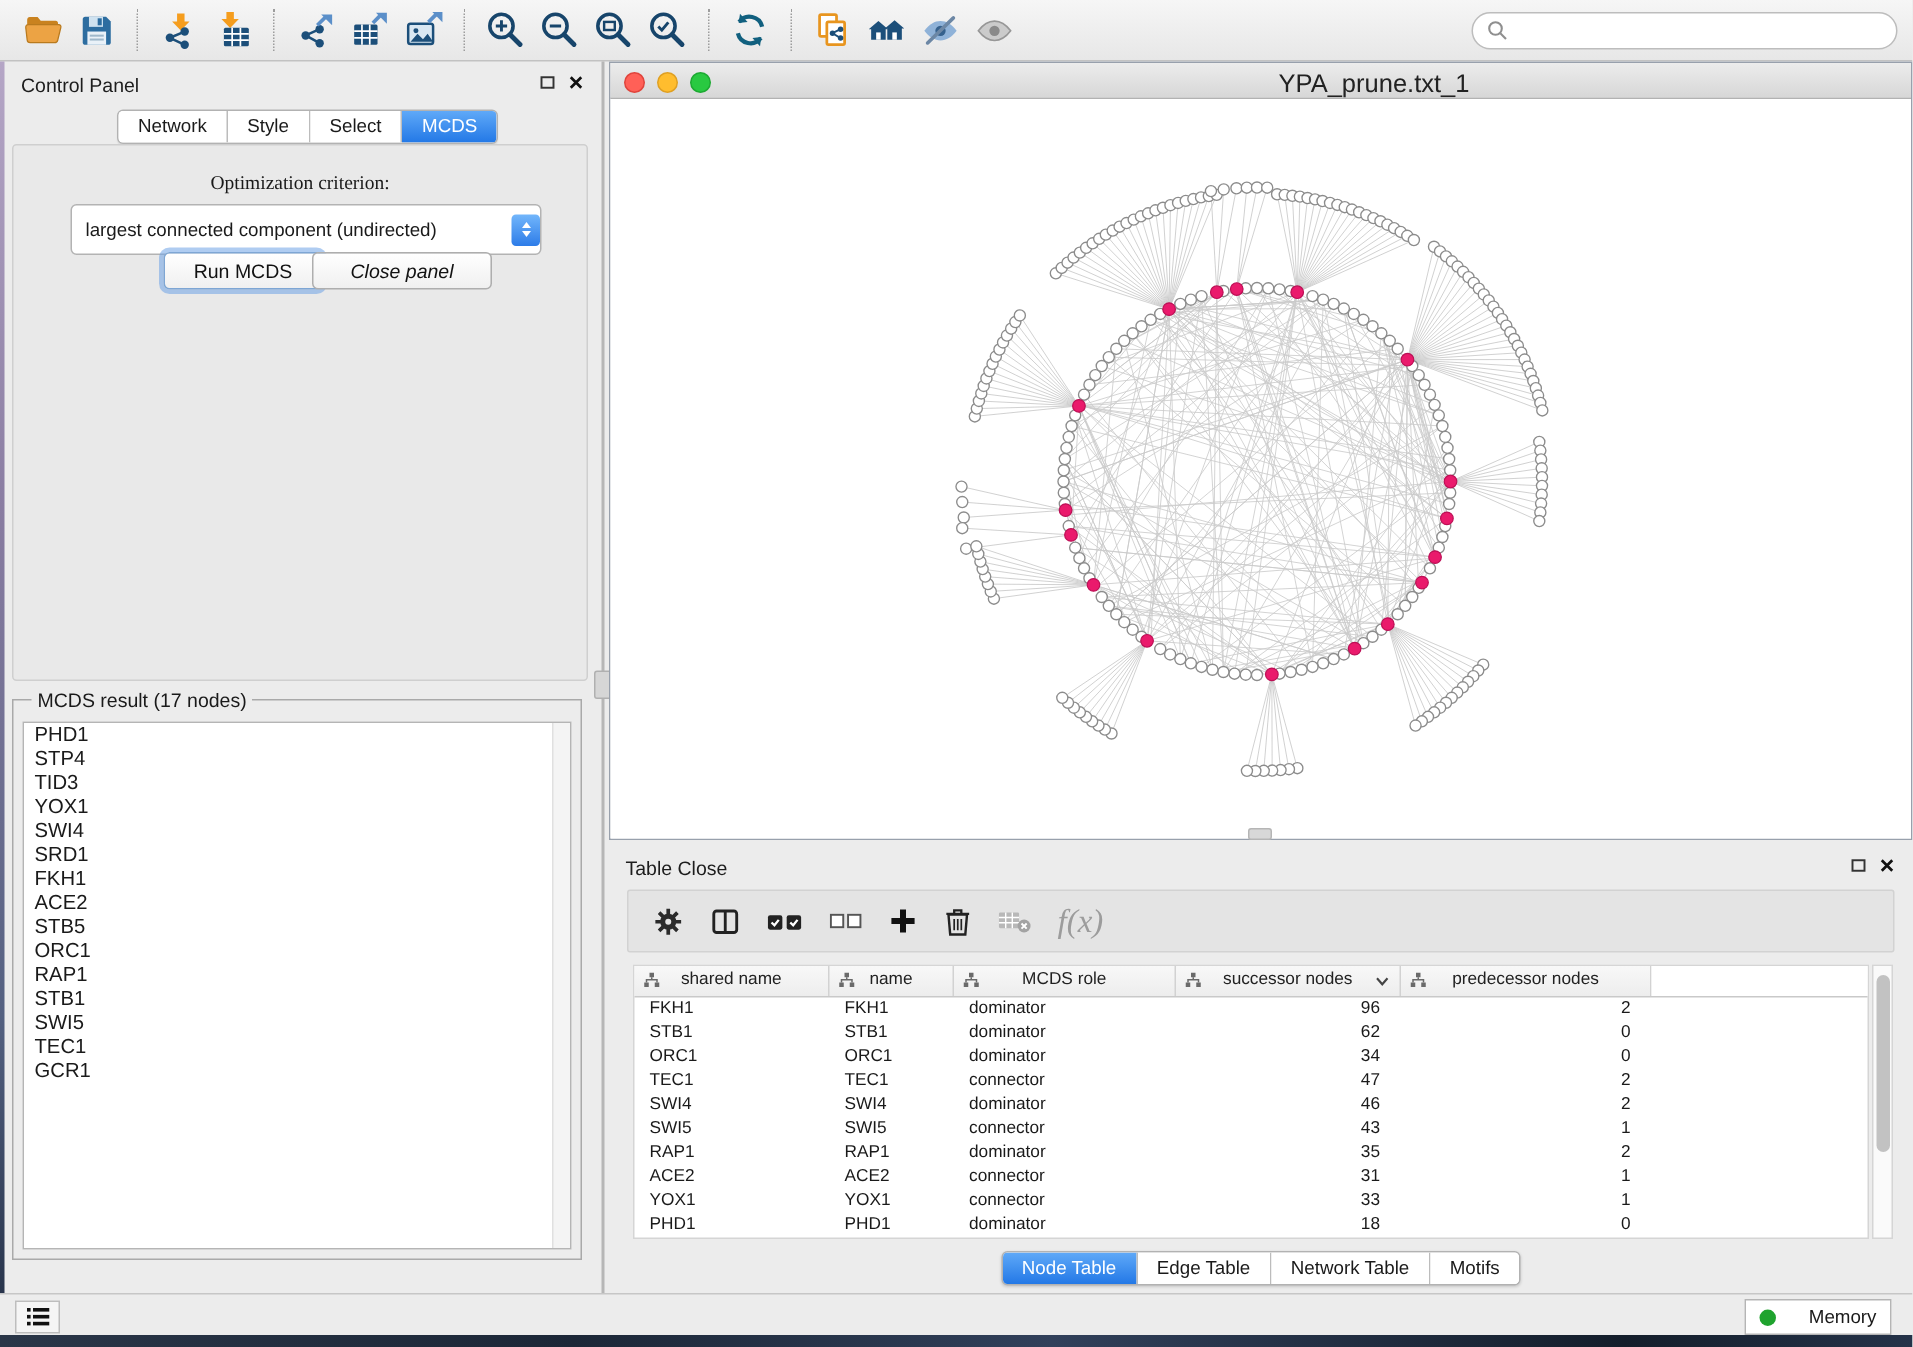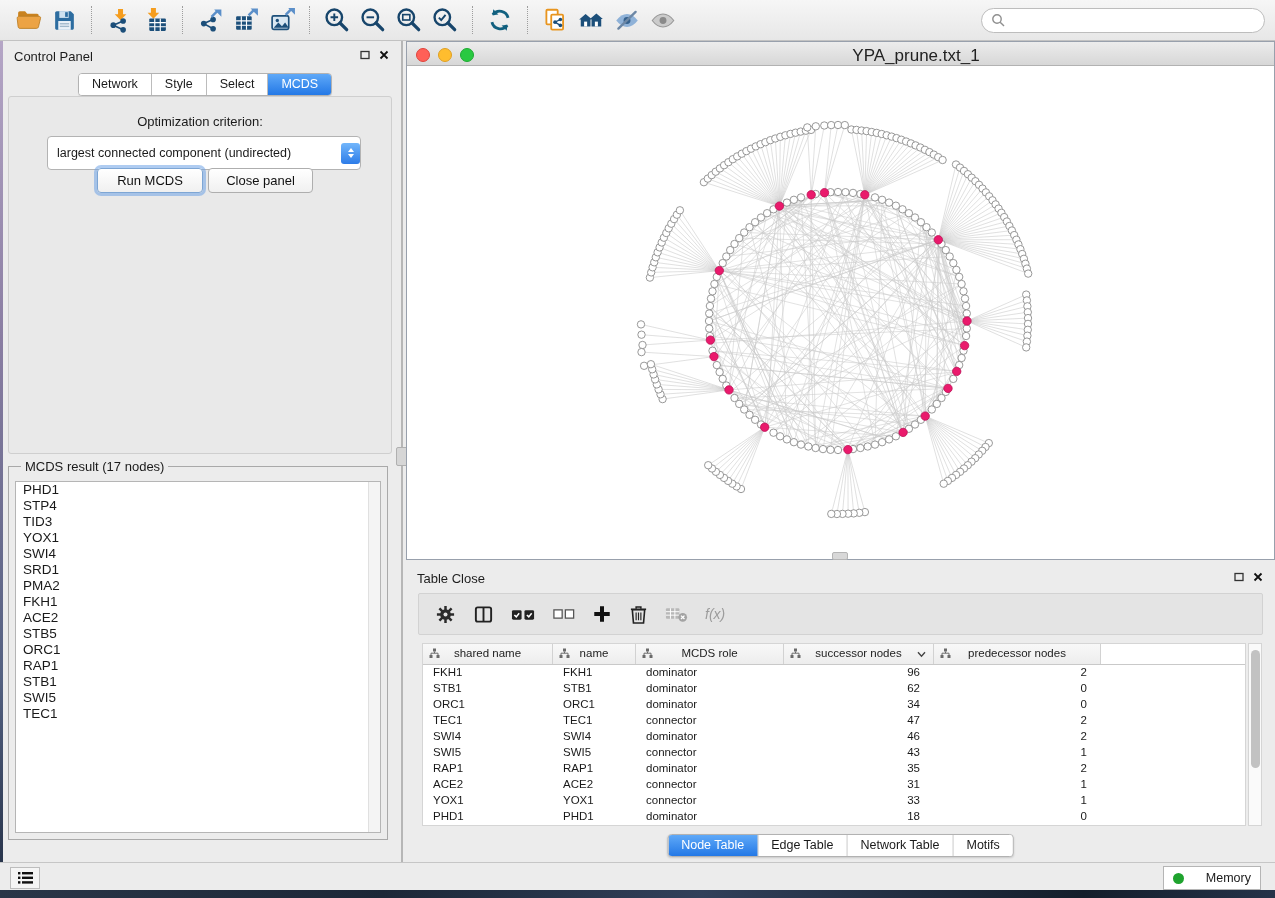--- a/index.html
+++ b/index.html
@@ -25,32 +25,32 @@
   .panel-head{position:absolute;left:0;top:0;width:100%;height:28px;text-align:right;}
   .panel-title{position:absolute;left:11px;top:8px;font-size:13px;color:#1d1d1d;}
   .win-btns{position:absolute;right:12px;top:9px;display:flex;gap:9px;align-items:center;}
   .seg-tabs{position:absolute;left:75px;top:32px;display:flex;border:1px solid #b2b2b2;border-radius:4px;
     overflow:hidden;background:#fff;box-shadow:0 1px 1px rgba(0,0,0,.08);}
   .seg-tab{padding:3px 13px 4px;font-size:12.5px;background:#fff;border-right:1px solid #bcbcbc;cursor:default;}
   .seg-tab:last-child{border-right:none;}
   .seg-tab.active{background:linear-gradient(#5fa9f8,#2378e6);color:#fff;border-right-color:#2a72cf;}
   #mcds-card{position:absolute;left:5px;top:55px;width:384px;height:358px;background:#e9e9e9;
     border:1px solid #cfcfcf;border-radius:3px;box-sizing:border-box;}
-  #crit-label{position:absolute;left:0;top:17px;width:100%;text-align:center;font-size:13px;}
+  #crit-label{position:absolute;left:0;top:17px;width:100%;text-align:center;font-size:13px;font-family:Liberation Serif, serif;}
   #crit-select{position:absolute;left:38px;top:39px;width:314px;height:34px;background:#fff;
     border:1px solid #b3b3b3;border-radius:4px;box-sizing:border-box;display:flex;align-items:center;}
   #crit-select .val{flex:1;font-size:12.5px;padding-left:9px;white-space:nowrap;overflow:hidden;}
   #crit-stepper{width:19px;height:21px;border-radius:3px;background:linear-gradient(#72b6fb,#2d7ce8);
     display:flex;flex-direction:column;align-items:center;justify-content:center;gap:2px;margin-right:0px;}
   .chev-up{width:0;height:0;border-left:3.5px solid transparent;border-right:3.5px solid transparent;border-bottom:4px solid #fff;}
   .chev-dn{width:0;height:0;border-left:3.5px solid transparent;border-right:3.5px solid transparent;border-top:4px solid #fff;}
   .pill-btn{position:absolute;top:71px;height:25px;background:linear-gradient(#ffffff,#f0f0f0);
     border:1px solid #aeaeae;border-radius:4px;font-size:13px;font-family:inherit;color:#111;}
-  #run-btn{left:88px;width:106px;border-color:#7ea6d4;box-shadow:0 0 0 3px rgba(110,163,230,.55);}
-  #closepanel-btn{left:199px;width:105px;}
+  #run-btn{left:100px;width:106px;border-color:#7ea6d4;box-shadow:0 0 0 3px rgba(110,163,230,.55);}
+  #closepanel-btn{left:199px;width:120px;font-style:italic;}
   #result-group{position:absolute;left:5px;top:425px;width:378px;height:372px;border:1px solid #a9a9a9;}
   #result-legend{position:absolute;left:12px;top:-8px;background:#ececec;padding:0 4px;font-size:13px;}
   #result-list{position:absolute;left:6px;top:14px;right:6px;bottom:6px;background:#fff;
     border:1px solid #b5b5b5;overflow:hidden;}
   #result-track{position:absolute;right:0;top:0;bottom:0;width:11px;background:#f4f4f4;border-left:1px solid #e0e0e0;}
   .result-item{font-size:13.5px;line-height:16px;padding-left:7px;}
   
   #v-split{position:absolute;left:401px;top:41px;width:2px;height:821px;background:#b6b6b6;}
   #v-grip{position:absolute;left:396px;top:447px;width:10px;height:17px;background:#d6d6d6;
     border:1px solid #b0b0b0;border-radius:2px;}
@@ -63,21 +63,21 @@
   #traffic{position:absolute;left:9px;top:6px;display:flex;gap:8px;}
   #net-title{position:absolute;left:509px;top:4px;transform:translateX(-50%);font-size:17px;color:#222;}
   #net-canvas{position:absolute;left:0;top:24px;width:867px;height:493px;background:#fff;}
   #h-grip{position:absolute;left:425px;top:510px;width:14px;height:6px;background:#d8d8d8;
     border:1px solid #b5b5b5;border-radius:2px;}
   
   #table-panel{position:absolute;left:406px;top:563px;width:869px;height:299px;}
   #tp-toolbar{position:absolute;left:12px;top:30px;width:845px;height:42px;background:#e4e4e4;
     border:1px solid #d2d2d2;border-radius:2px;box-sizing:border-box;display:flex;align-items:center;padding-left:16px;gap:17px;}
   .tpt-icon{display:flex;align-items:center;justify-content:center;}
-  #fx-label{font-family:Liberation Sans, sans-serif;font-style:italic;font-size:14px;color:#9c9c9c;}
+  #fx-label{font-family:Liberation Serif, serif;font-style:italic;font-size:22px;color:#9c9c9c;}
   #tbl{position:absolute;left:16px;top:80px;width:824px;height:183px;background:#fff;border:1px solid #d5d5d5;box-sizing:border-box;}
   #tbl-head{display:flex;height:20px;background:linear-gradient(#f8f8f8,#ededed);border-bottom:1px solid #c9c9c9;}
   .th{position:relative;box-sizing:border-box;border-right:1px solid #d2d2d2;font-size:11.5px;color:#222;}
   .th .lab{display:block;text-align:center;line-height:19px;}
   .th .h-icon{position:absolute;left:6px;top:4px;}
   .th .sort{position:absolute;right:7px;top:7px;}
   .th.filler{border-right:none;background:#fff;}
   .tr{display:flex;height:16px;font-size:11.5px;}
   .td{box-sizing:border-box;padding:1px 10px 0;white-space:nowrap;overflow:hidden;}
   .td.num{text-align:right;padding-right:14px;}
@@ -282,29 +282,29 @@
   <div id="result-group">
     <span id="result-legend">MCDS result (17 nodes)</span>
     <div id="result-list">
       <div id="result-track"></div>
     <div class="result-item">PHD1</div>
         <div class="result-item">STP4</div>
         <div class="result-item">TID3</div>
         <div class="result-item">YOX1</div>
         <div class="result-item">SWI4</div>
         <div class="result-item">SRD1</div>
-        <div class="result-item">PMA2</div>
         <div class="result-item">FKH1</div>
         <div class="result-item">ACE2</div>
         <div class="result-item">STB5</div>
         <div class="result-item">ORC1</div>
         <div class="result-item">RAP1</div>
         <div class="result-item">STB1</div>
         <div class="result-item">SWI5</div>
         <div class="result-item">TEC1</div>
+        <div class="result-item">GCR1</div>
       </div>
   </div>
 </div>
 
 <div id="v-split"></div>
 <div id="v-grip"></div>
 
 <div id="network-frame">
   <div id="net-titlebar">
     <span id="traffic">

